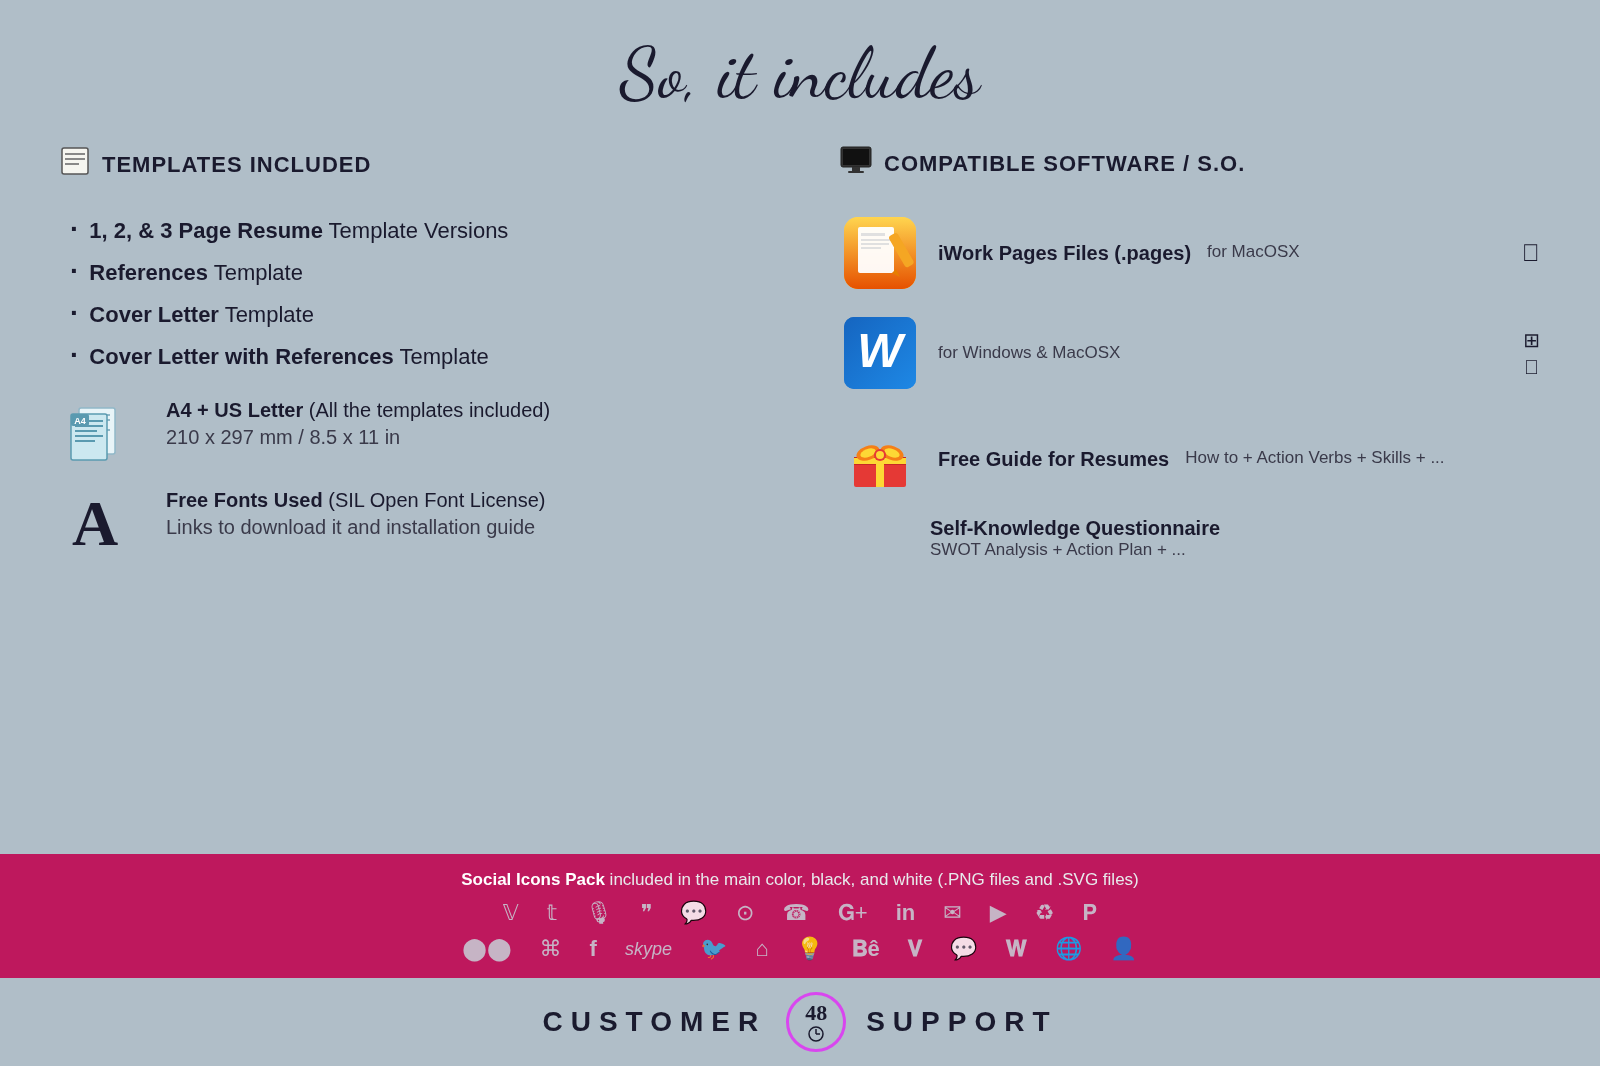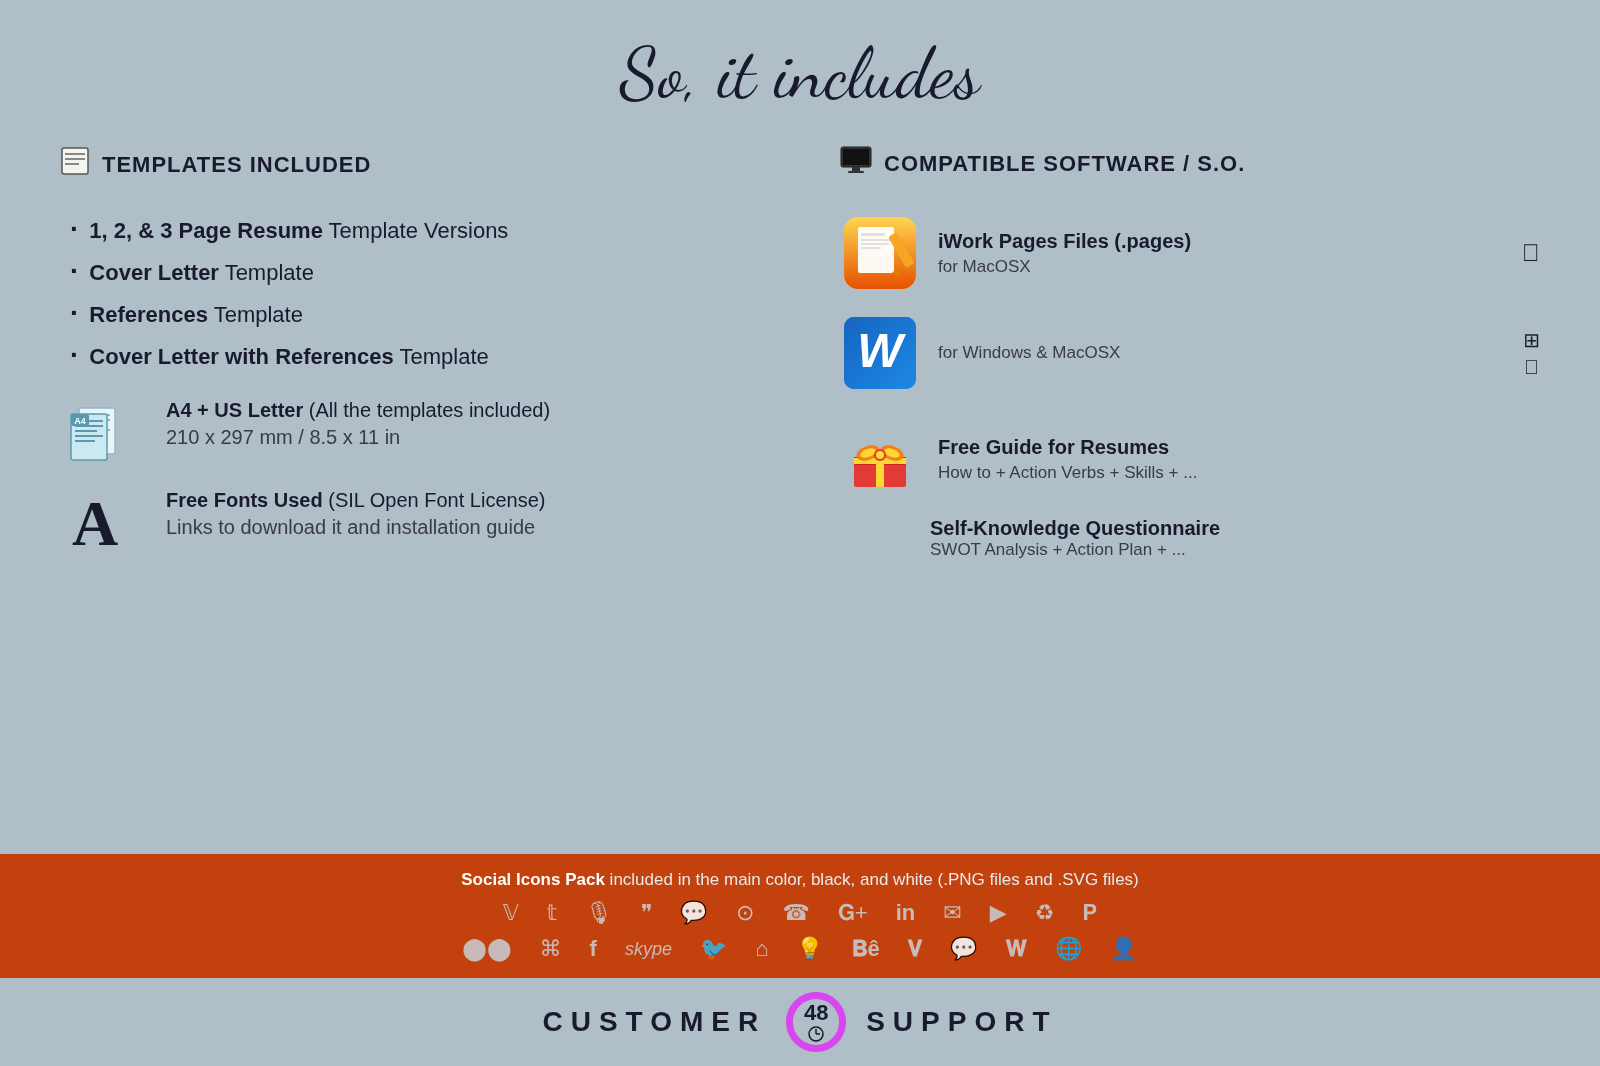--- a/index.html
+++ b/index.html
@@ -166,22 +166,22 @@
       height: 80px;
       flex-shrink: 0;
       display: flex;
       align-items: center;
       justify-content: center;
     }
 
     .software-text {
       flex: 1;
       display: flex;
-      flex-direction: column;
-      gap: 4px;
+      flex-direction: row;
+      gap: 16px;
     }
 
     .software-title {
       font-size: 20px;
       font-weight: 900;
       color: #1a1a2e;
     }
 
     .software-subtitle {
       font-size: 17px;
@@ -202,21 +202,21 @@
       width: 72px;
       height: 72px;
       display: flex;
       align-items: center;
       justify-content: center;
       font-size: 52px;
     }
 
     
     .social-bar {
-      background-color: #c2410c;
+      background-color: #be185d;
       padding: 16px 60px 16px 60px;
       display: flex;
       flex-direction: column;
       align-items: center;
       gap: 10px;
     }
 
     .social-bar-text {
       font-size: 17px;
       color: #e8eaec;
@@ -254,27 +254,28 @@
       font-size: 28px;
       font-weight: 900;
       letter-spacing: 8px;
       color: #1a1a2e;
       text-transform: uppercase;
     }
 
     .footer-badge {
       width: 60px;
       height: 60px;
-      border: 7px solid #d946ef;
+      border: 3px solid #d946ef;
       border-radius: 50%;
       display: flex;
       flex-direction: column;
       align-items: center;
       justify-content: center;
       position: relative;
+      font-family: Liberation Serif, serif;
     }
 
     .footer-badge-number {
       font-size: 22px;
       font-weight: 900;
       color: #1a1a2e;
     }
 
     .footer-badge-text {
       font-size: 8px;
@@ -347,24 +348,24 @@
           </svg>
         </span>
         <span class="section-title">TEMPLATES INCLUDED</span>
       </div>
 
       <ul class="template-list">
         <li>
           <span><span class="bold-text">1, 2, &amp; 3 Page Resume</span><span class="normal-text"> Template Versions</span></span>
         </li>
         <li>
-          <span><span class="bold-text">Cover Letter</span><span class="normal-text"> Template</span></span>
+          <span><span class="bold-text">References</span><span class="normal-text"> Template</span></span>
         </li>
         <li>
-          <span><span class="bold-text">References</span><span class="normal-text"> Template</span></span>
+          <span><span class="bold-text">Cover Letter</span><span class="normal-text"> Template</span></span>
         </li>
         <li>
           <span><span class="bold-text">Cover Letter with References</span><span class="normal-text"> Template</span></span>
         </li>
       </ul>
 
       <div class="feature-items">
 
         <div class="feature-item">
           <div class="feature-icon">

